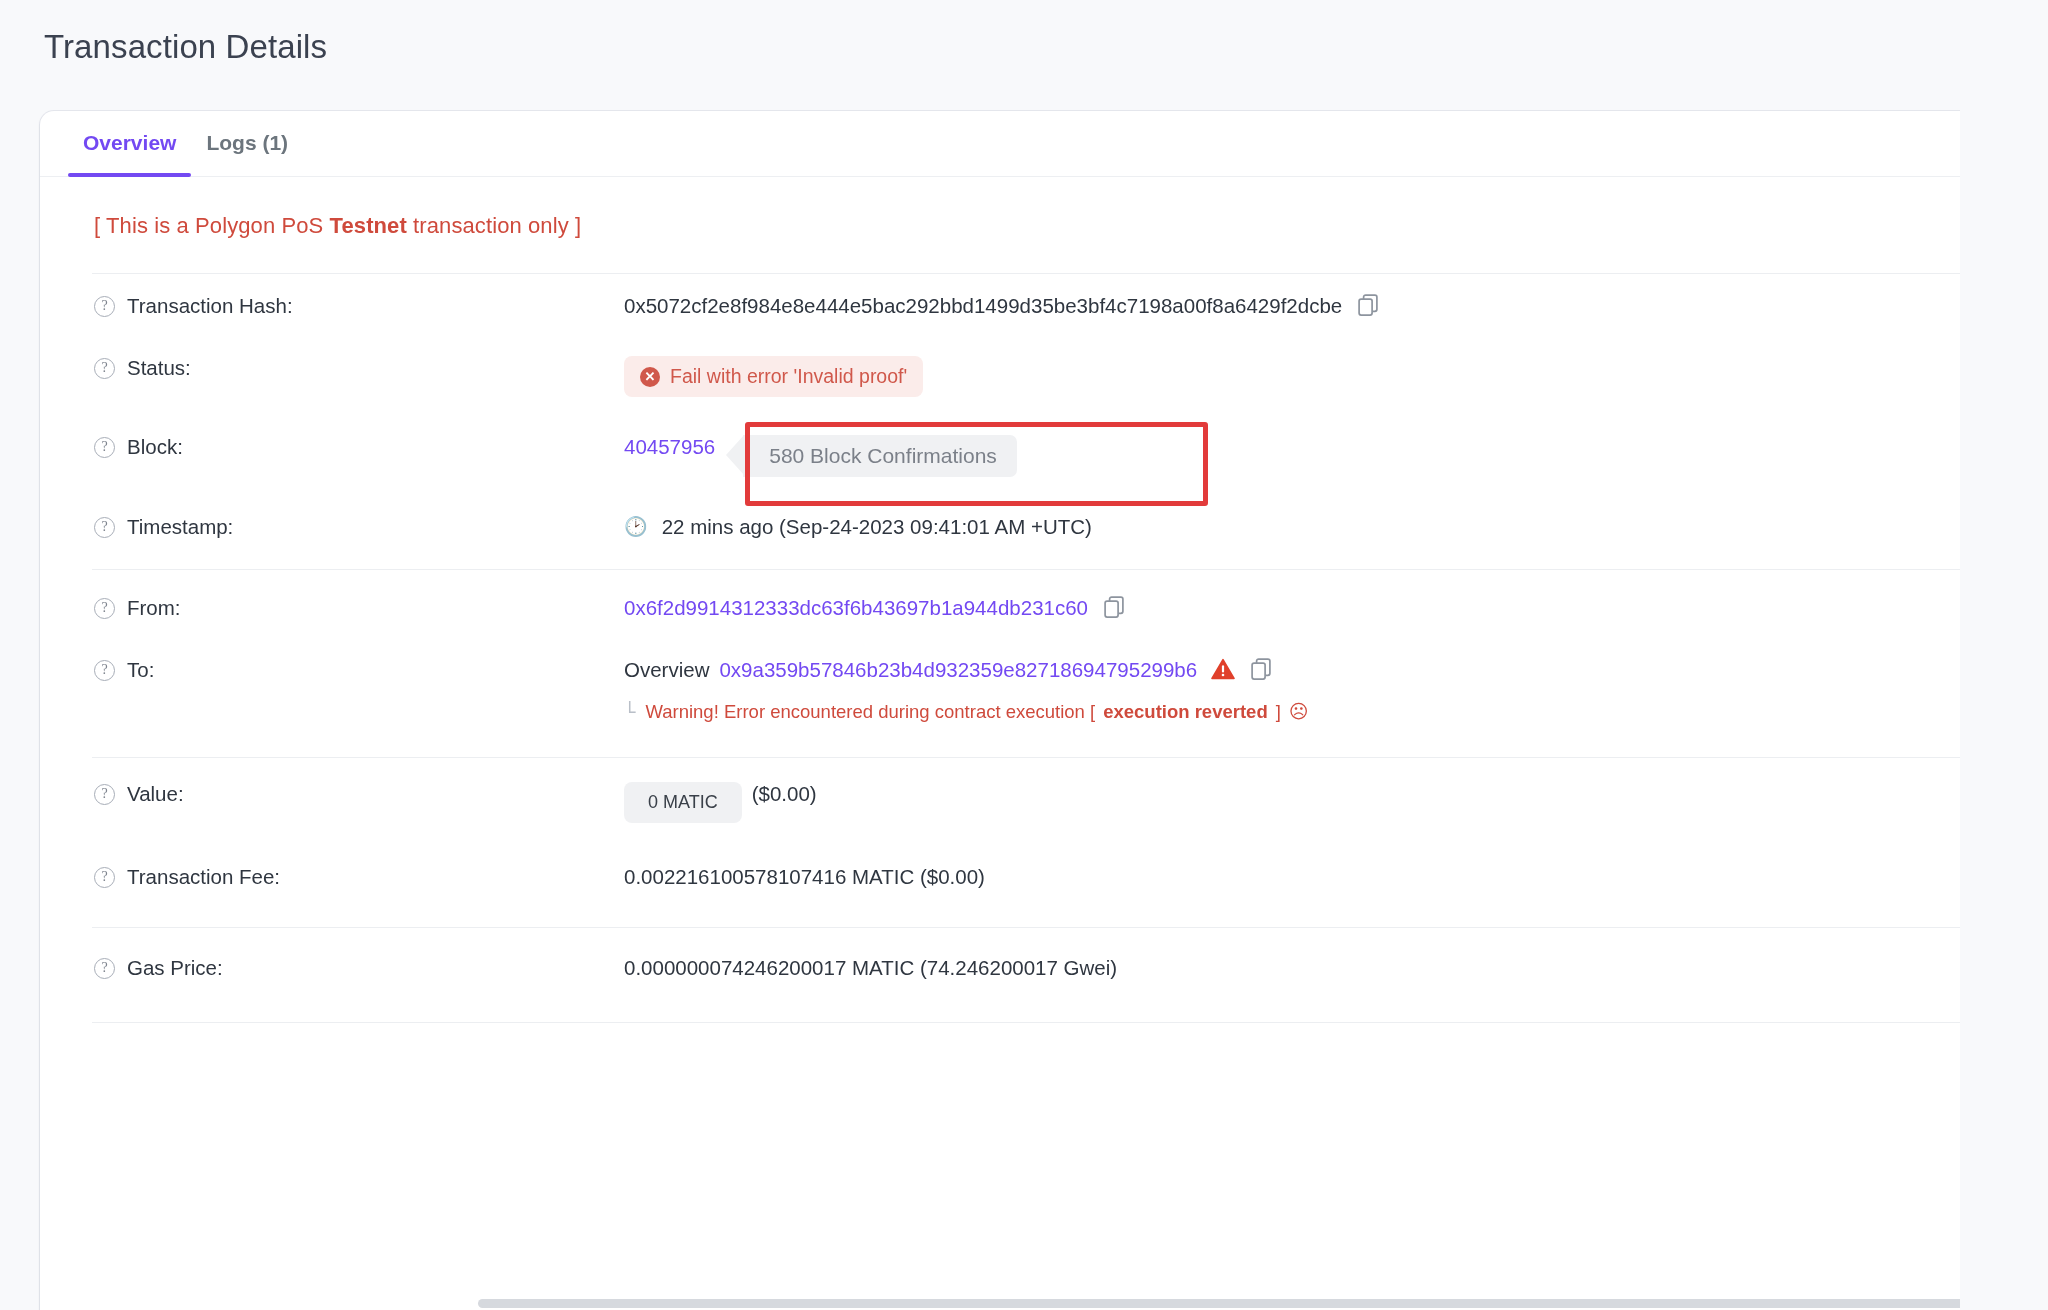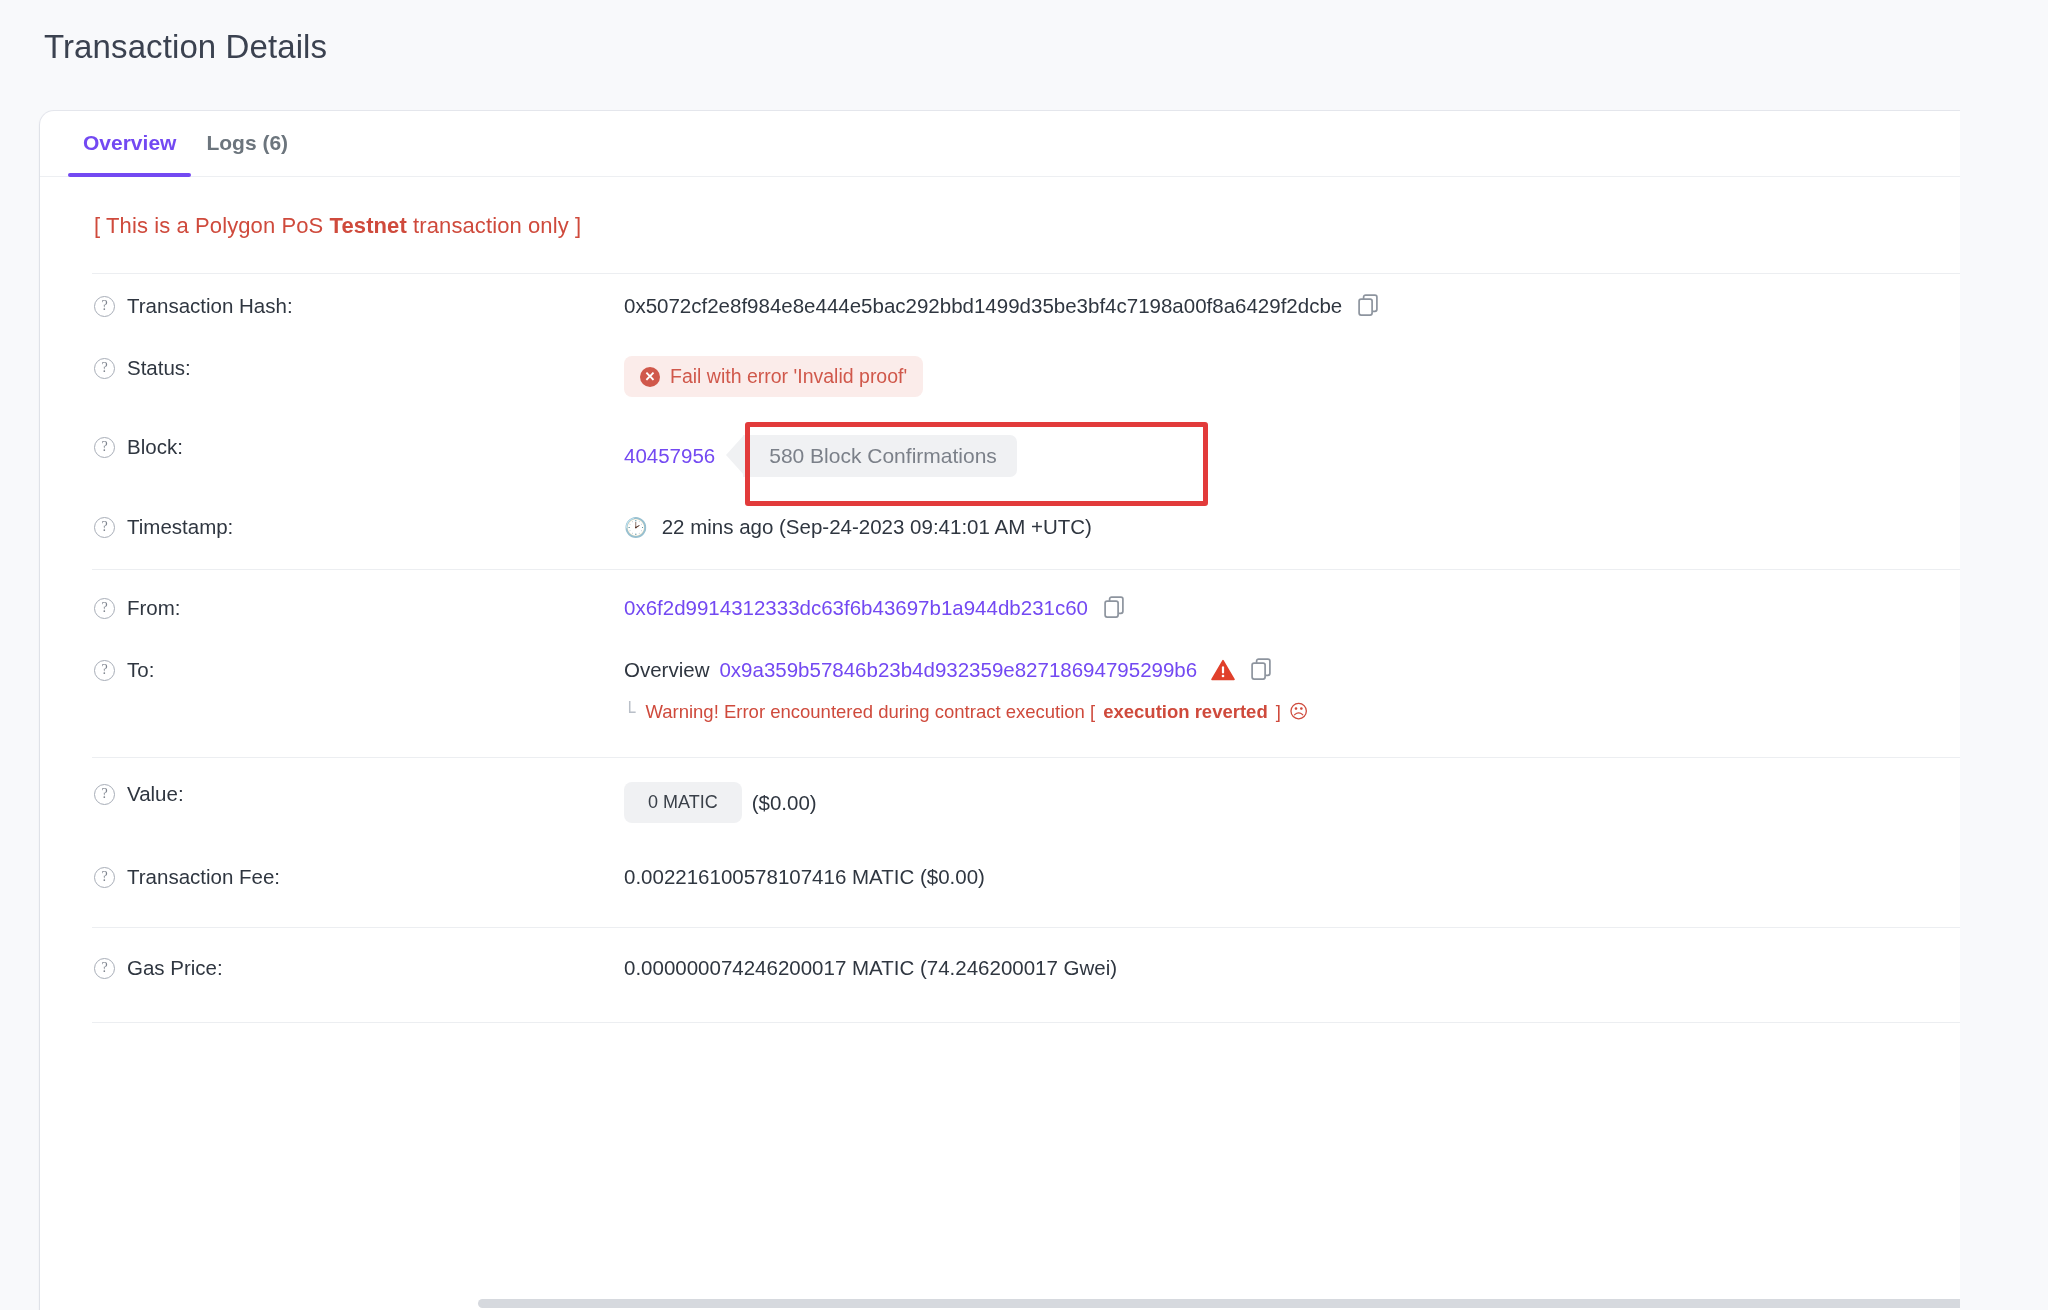--- a/index.html
+++ b/index.html
@@ -98,21 +98,21 @@
     text-align: center;
     font-family: "Liberation Serif", serif;
     cursor: pointer;
     user-select: none;
   }
   .row-value {
     flex: 1;
     font-size: 20.5px;
     color: #2f3640;
     display: flex;
-    align-items: center;
+    align-items: flex-start;
     flex-wrap: wrap;
     gap: 10px;
     padding-top: 2px;
     word-break: break-all;
   }
   .link { color: #7349f2; text-decoration: none; cursor: pointer; }
 
   .copy-icon { cursor: pointer; display: inline-flex; align-items: center; margin-left: 6px; }
 
   
@@ -213,21 +213,21 @@
 <body>
 
 <div class="page">
 
   <div class="page-title">Transaction Details</div>
 
   <div class="card">
 
     <div class="tabs">
       <div class="tab active">Overview</div>
-      <div class="tab">Logs (6)</div>
+      <div class="tab">Logs (1)</div>
     </div>
 
     <div class="body">
 
       <div class="testnet-note"><span>[ This is a Polygon PoS </span><b>Testnet</b><span> transaction only ]</span></div>
 
       <div class="divider"></div>
 
       <div class="row">
         <div class="row-label">

